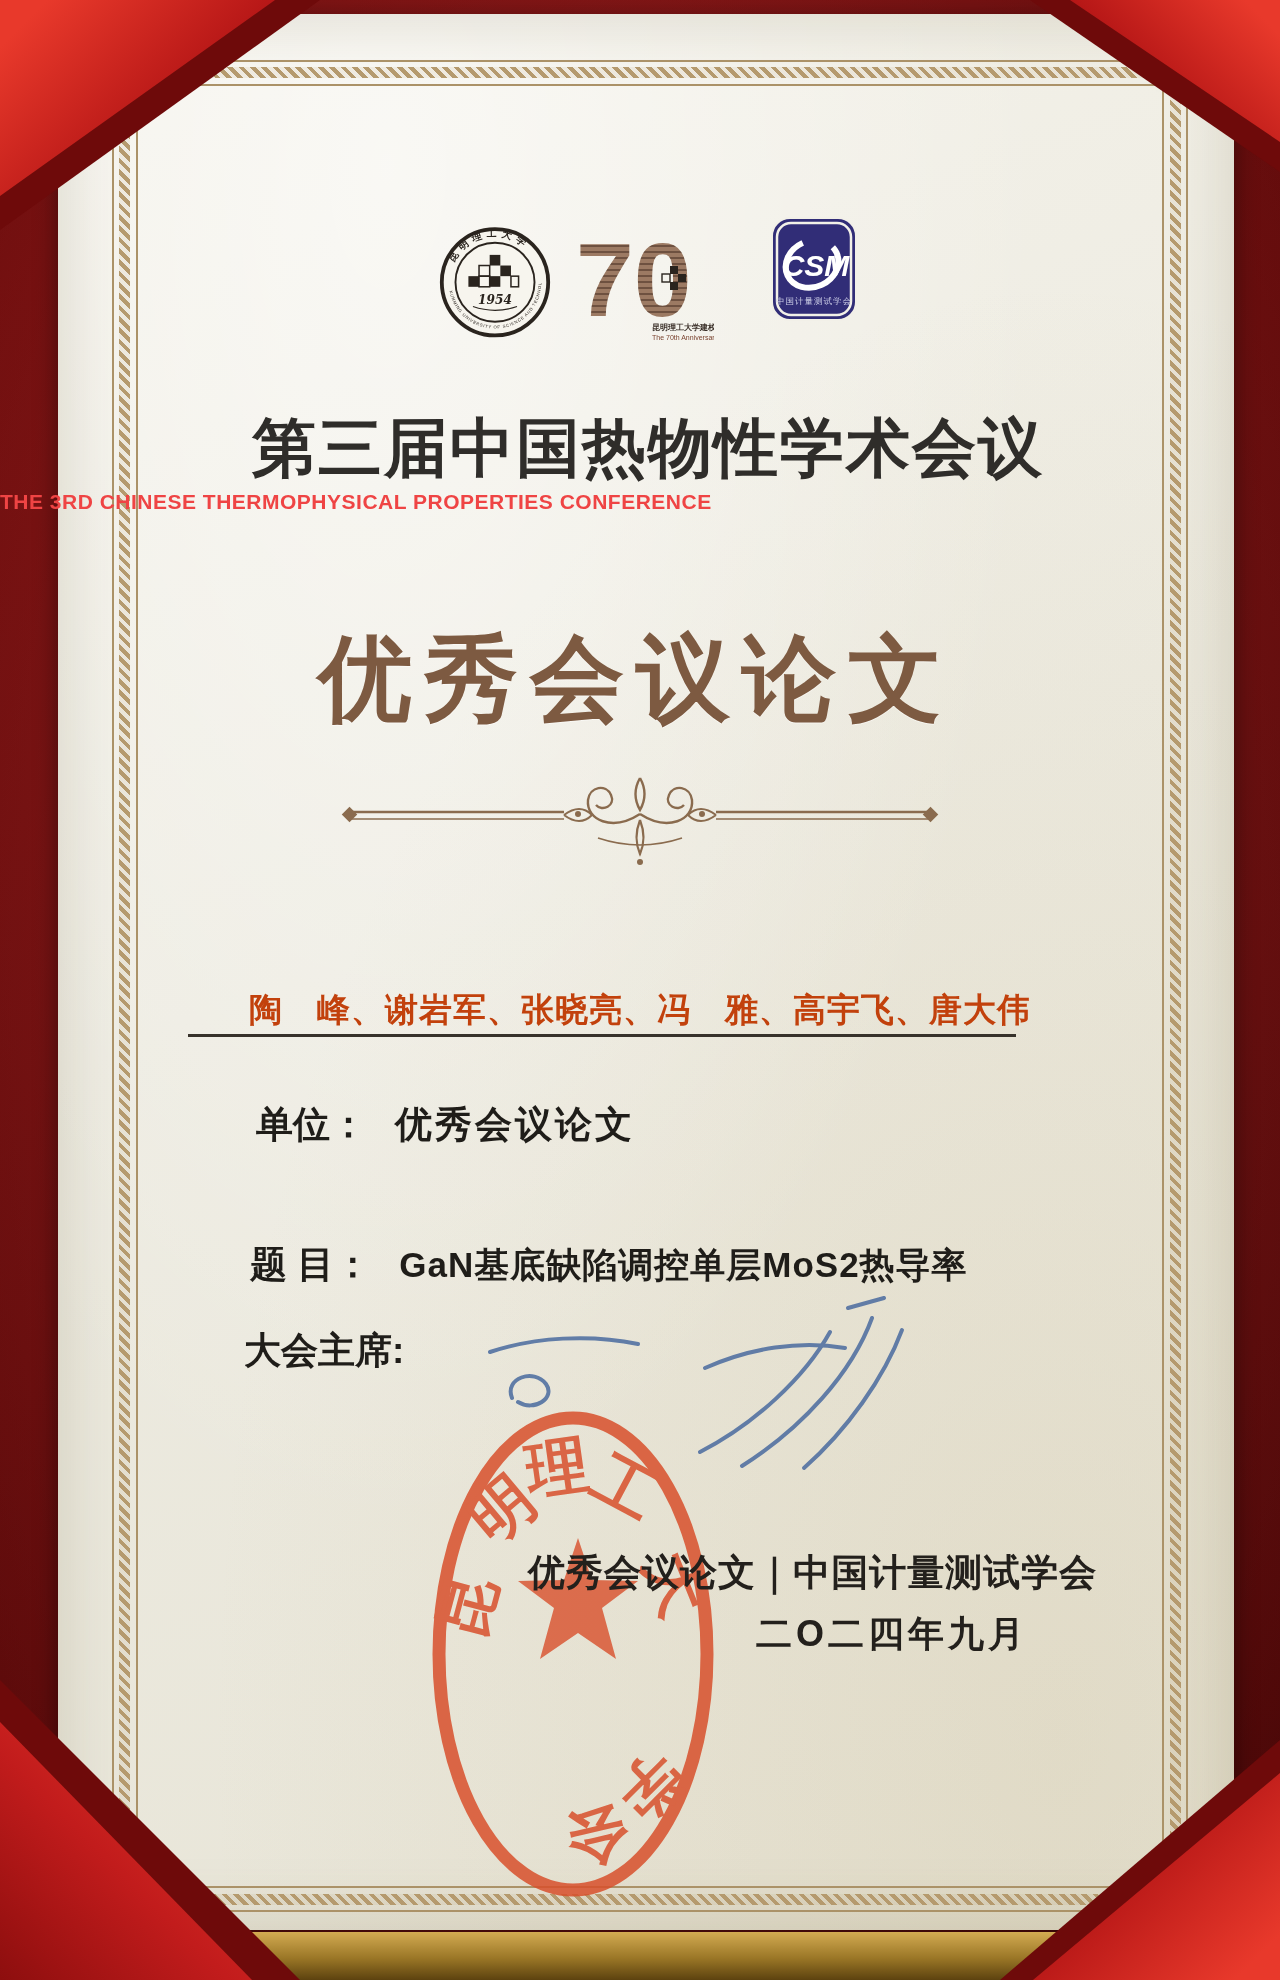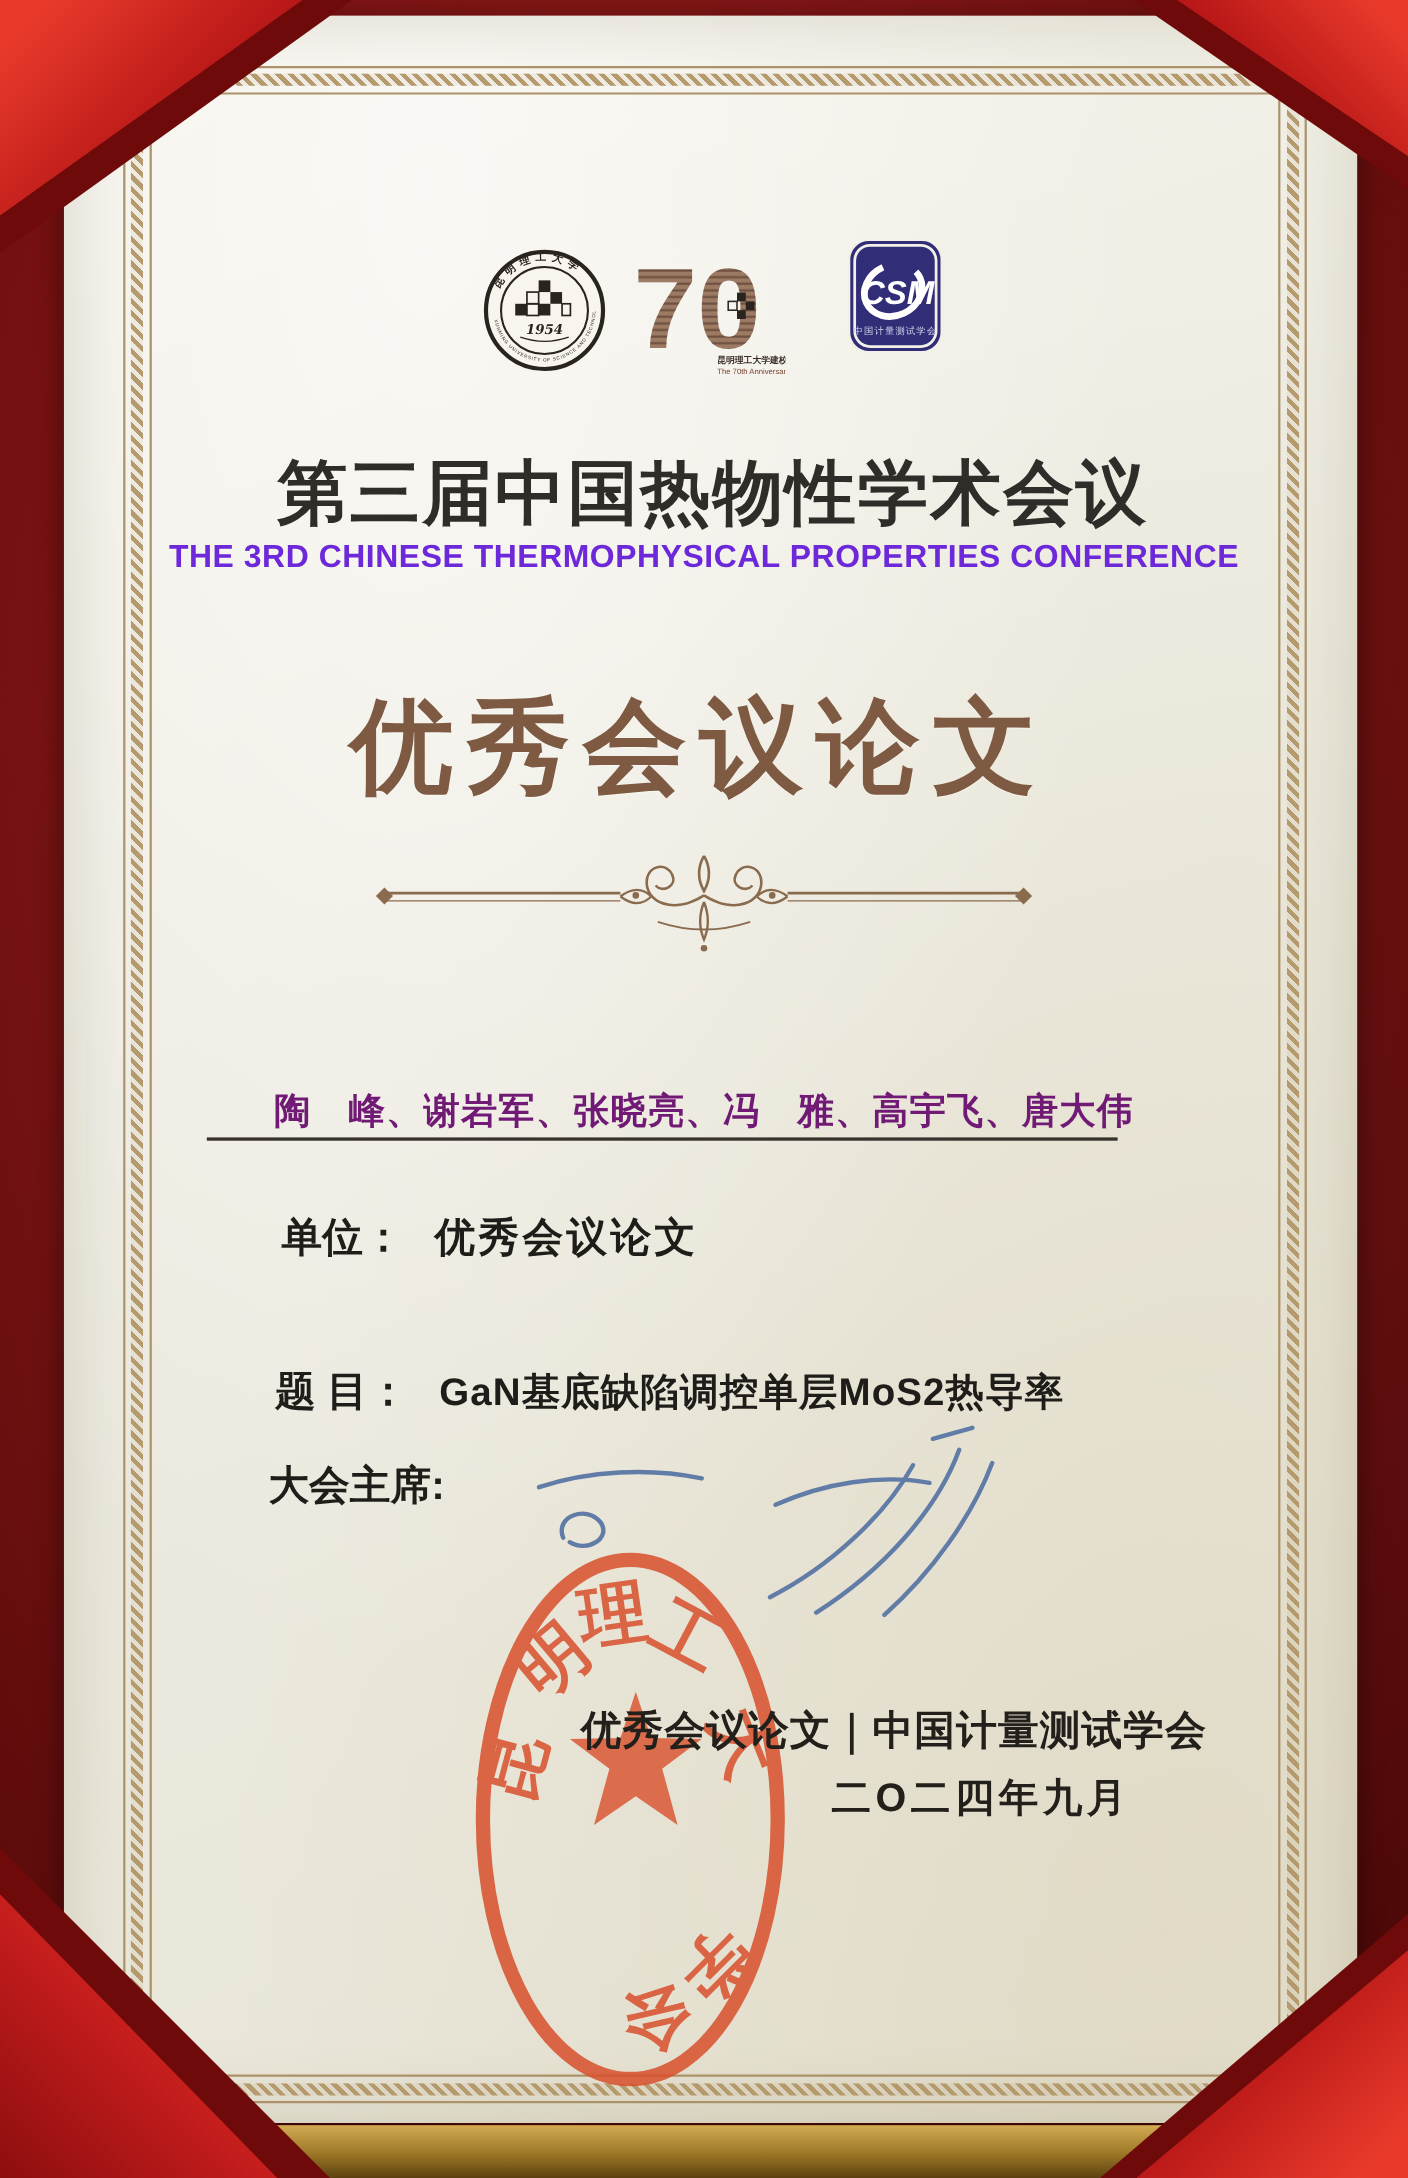--- a/index.html
+++ b/index.html
@@ -34,29 +34,29 @@
     transform:rotate(45deg);background:rgba(245,242,233,.9);}
   .orn::after{content:"";position:absolute;inset:5px;background:#a78d5f;}
   .orn.tl{left:-11px;top:-11px}.orn.tr{right:-11px;top:-11px}
   .orn.bl{left:-11px;bottom:-11px}.orn.br{right:-11px;bottom:-11px}
 
   
   .abs{position:absolute;}
   .logos svg{display:block;}
   .title{left:0;width:100%;top:405px;text-align:center;
     font-size:64px;font-weight:900;letter-spacing:2px;color:#2f2d2a;transform:translateX(8px);}
-  .subtitle{left:0;width:100%;top:490px;text-align:center;
-    font-size:29px;font-weight:700;letter-spacing:.5px;color:#6d28d9;}
+  .subtitle{left:0;width:100%;top:490px;
+    font-size:21px;font-weight:700;letter-spacing:.5px;color:#ef4444;}
   .award{left:0;width:100%;top:616px;text-align:center;
     font-family:"DejaVu Serif",serif;font-size:94px;font-weight:600;
     letter-spacing:12px;color:#7d5a41;transform:translateX(-4px);
     text-shadow:0 1px 0 rgba(255,255,255,.5);}
   .authors{left:0;width:100%;top:988px;text-align:center;
     font-family:"DejaVu Serif",serif;font-size:33px;font-weight:700;
-    letter-spacing:1px;color:#701a75;}
+    letter-spacing:1px;color:#c2410c;}
   .authors-line{left:188px;top:1034px;width:828px;height:3px;background:#37322b;}
   .field{color:#1f1d19;font-size:37px;font-weight:800;}
   .field .value{font-weight:700;letter-spacing:3px;margin-left:28px;}
   .f-unit{left:256px;top:1100px;}
   .f-topic{left:250px;top:1240px;}
   .f-topic .value{font-size:35px;letter-spacing:1px;}
   .f-chair{left:244px;top:1326px;z-index:3;}
   .footer1{left:528px;top:1548px;font-size:37px;font-weight:800;
     letter-spacing:1px;color:#23201c;z-index:3;}
   .footer2{left:740px;top:1610px;font-size:36px;font-weight:800;

